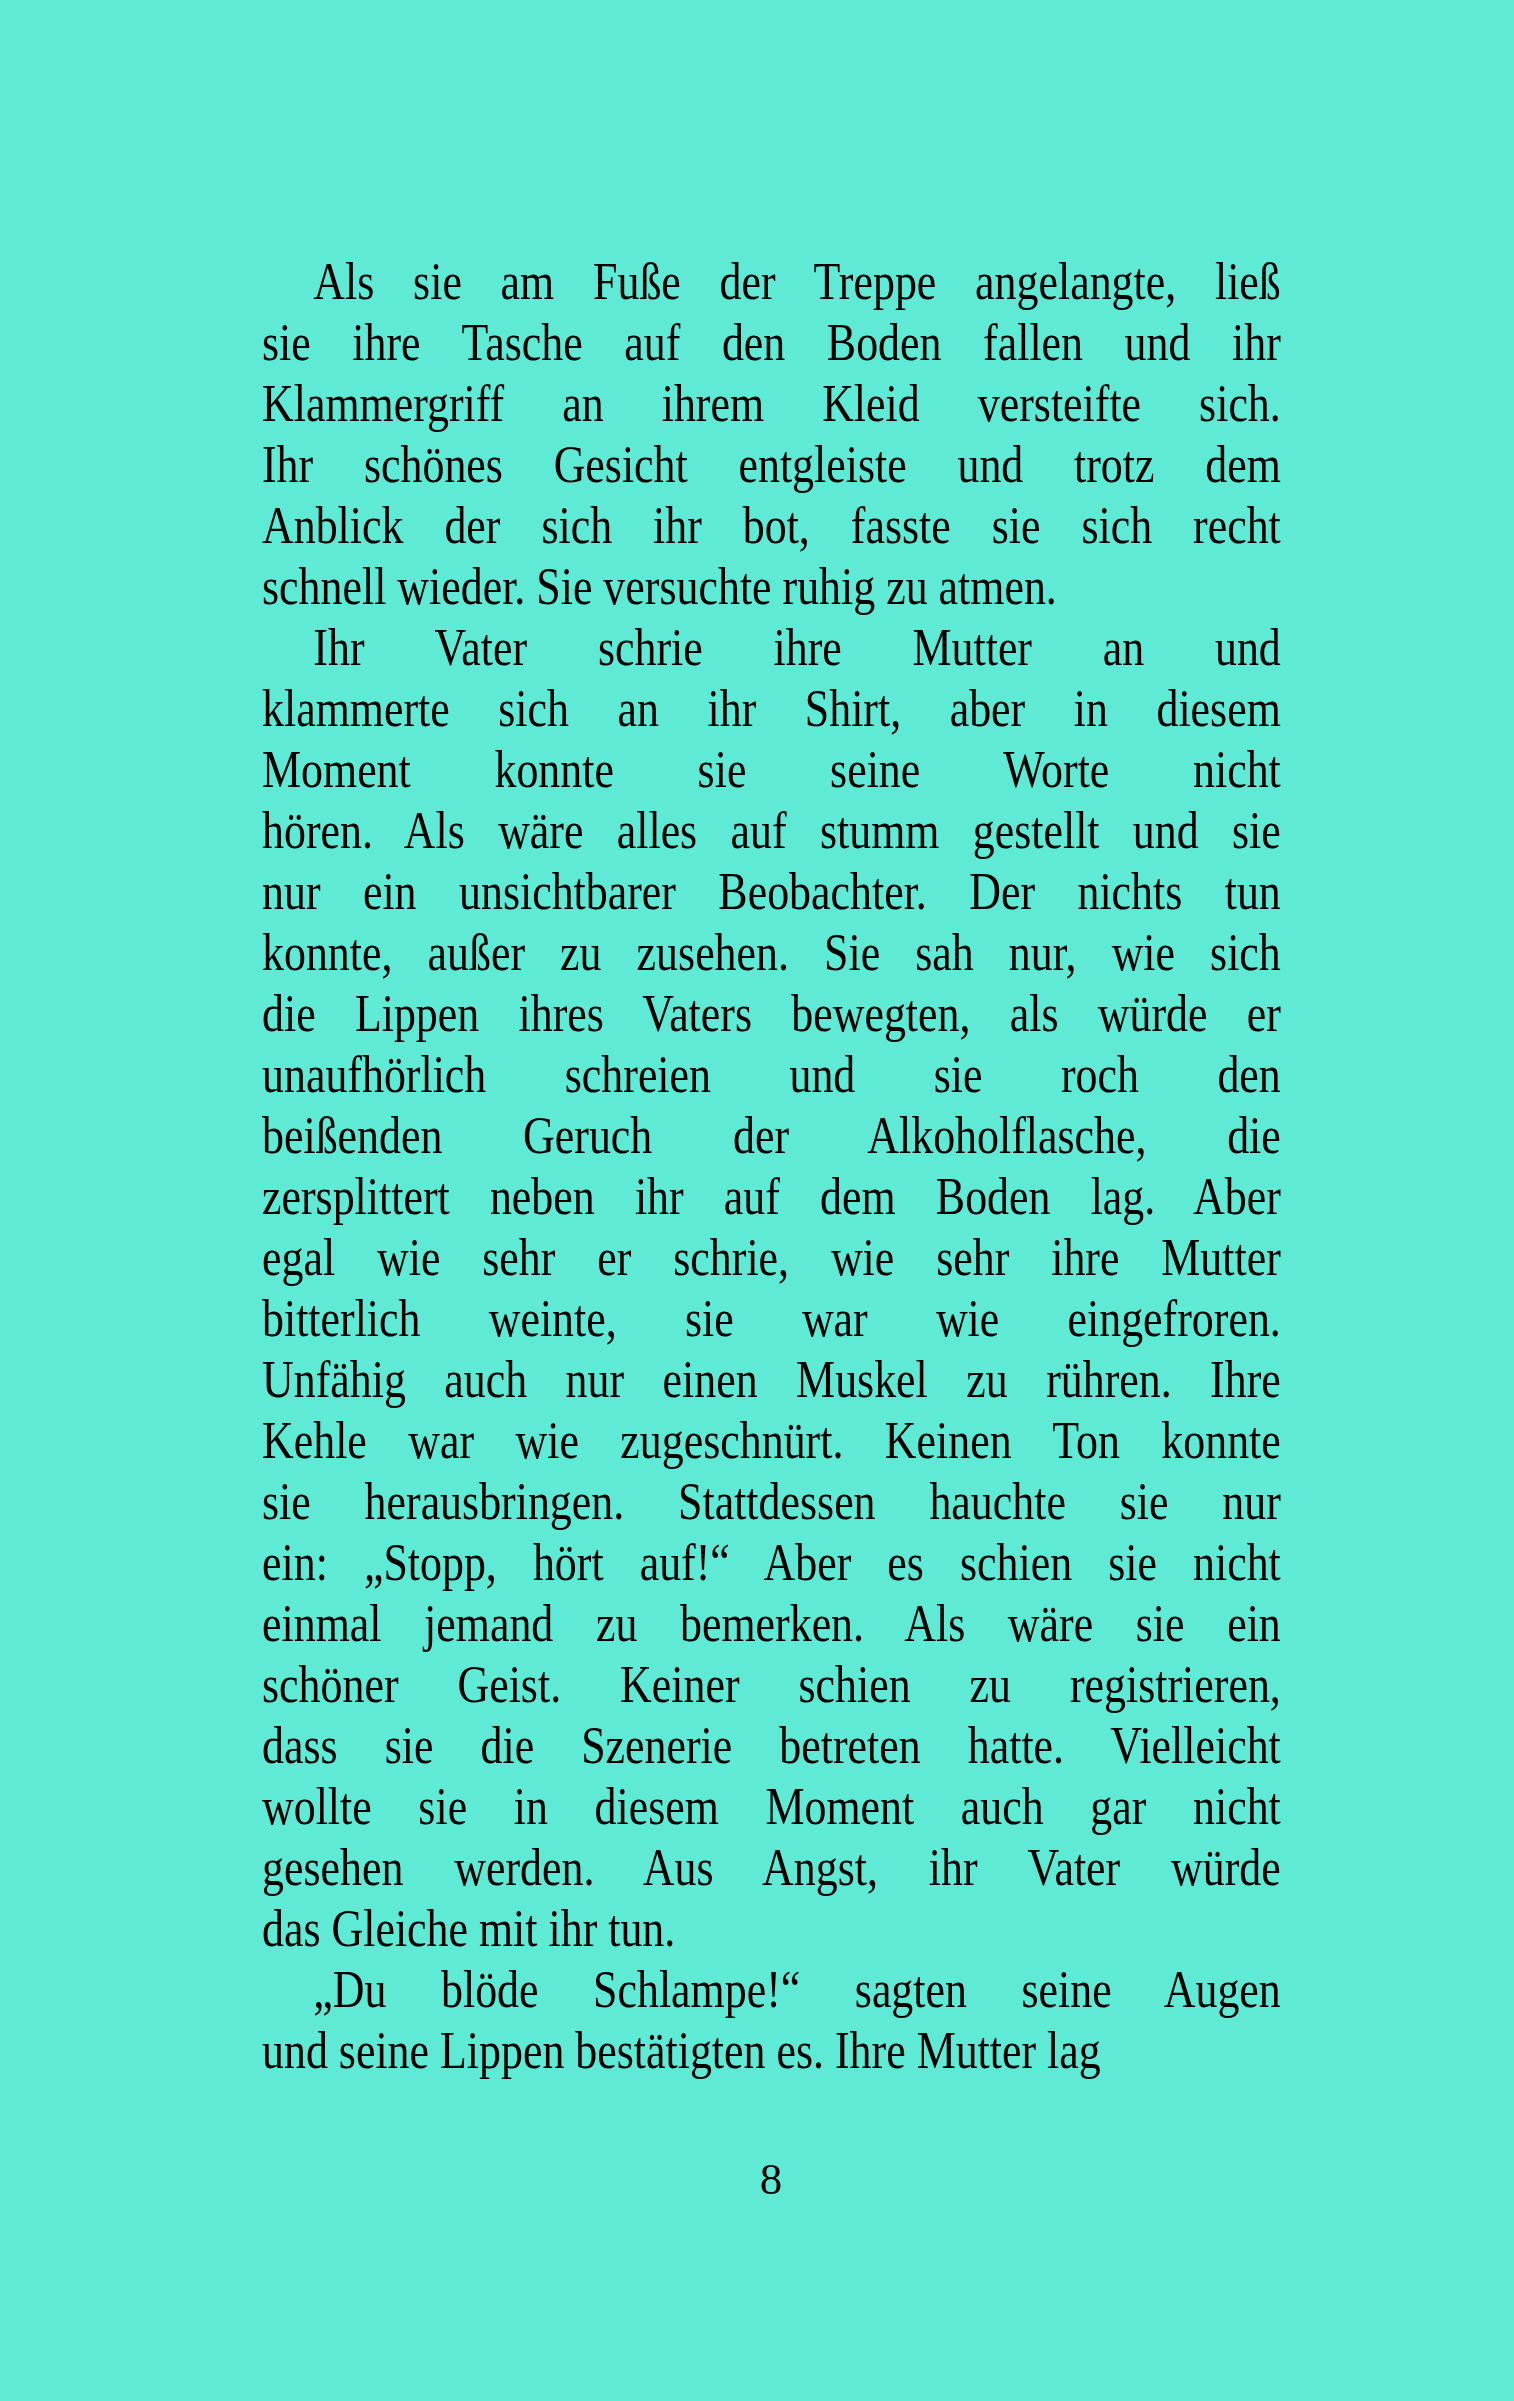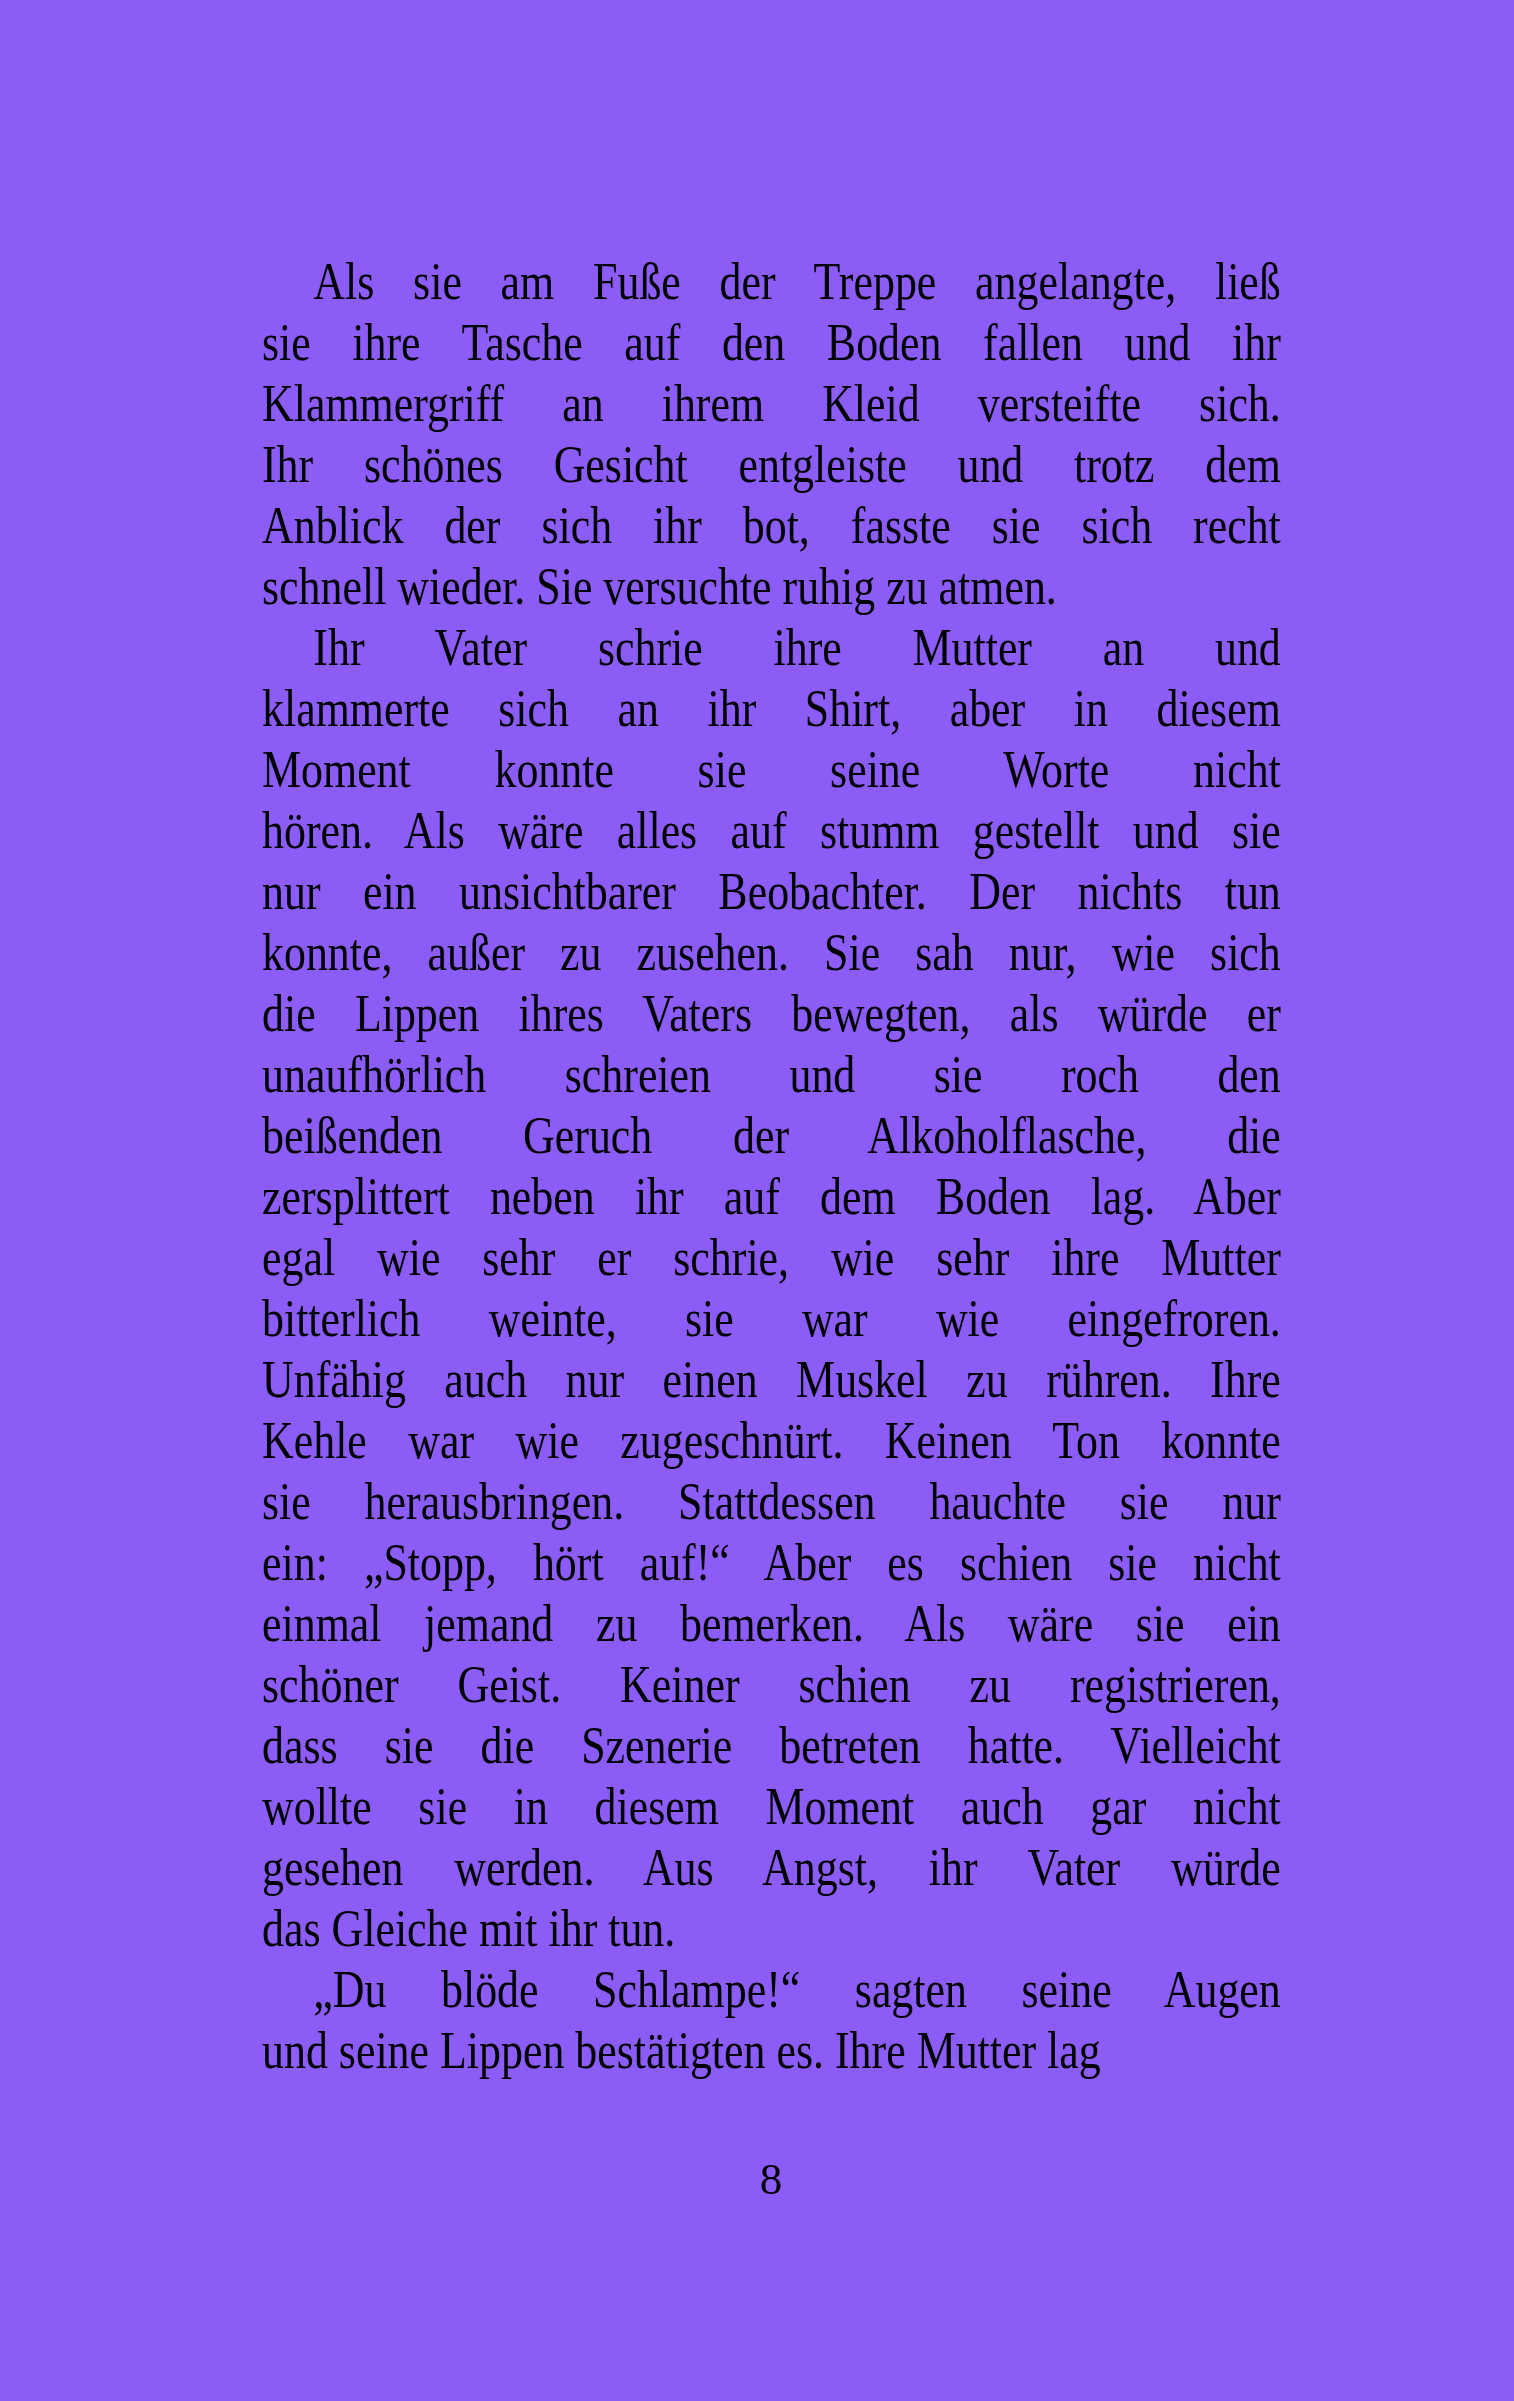--- a/index.html
+++ b/index.html
@@ -7,21 +7,21 @@
     padding: 0;
   }
   body {
     background: #ffffff;
     font-family: "Liberation Serif", "DejaVu Serif", serif;
   }
   .page {
     position: relative;
     width: 1515px;
     height: 2401px;
-    background: #8b5cf6;
+    background: #5eead4;
     overflow: hidden;
   }
   .text-block {
     position: absolute;
     left: 262px;
     top: 251px;
     width: 1018px;
   }
   
   .scale-wrap {

